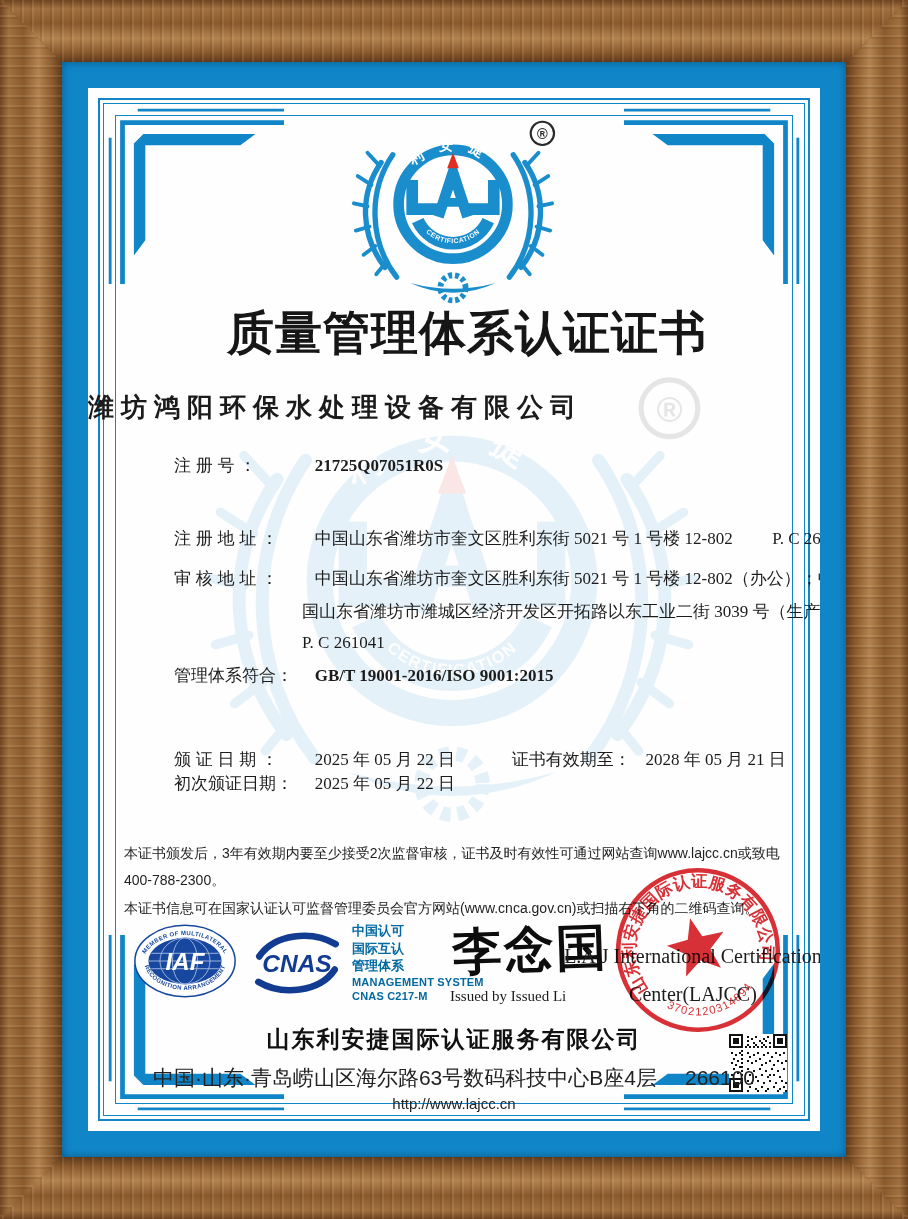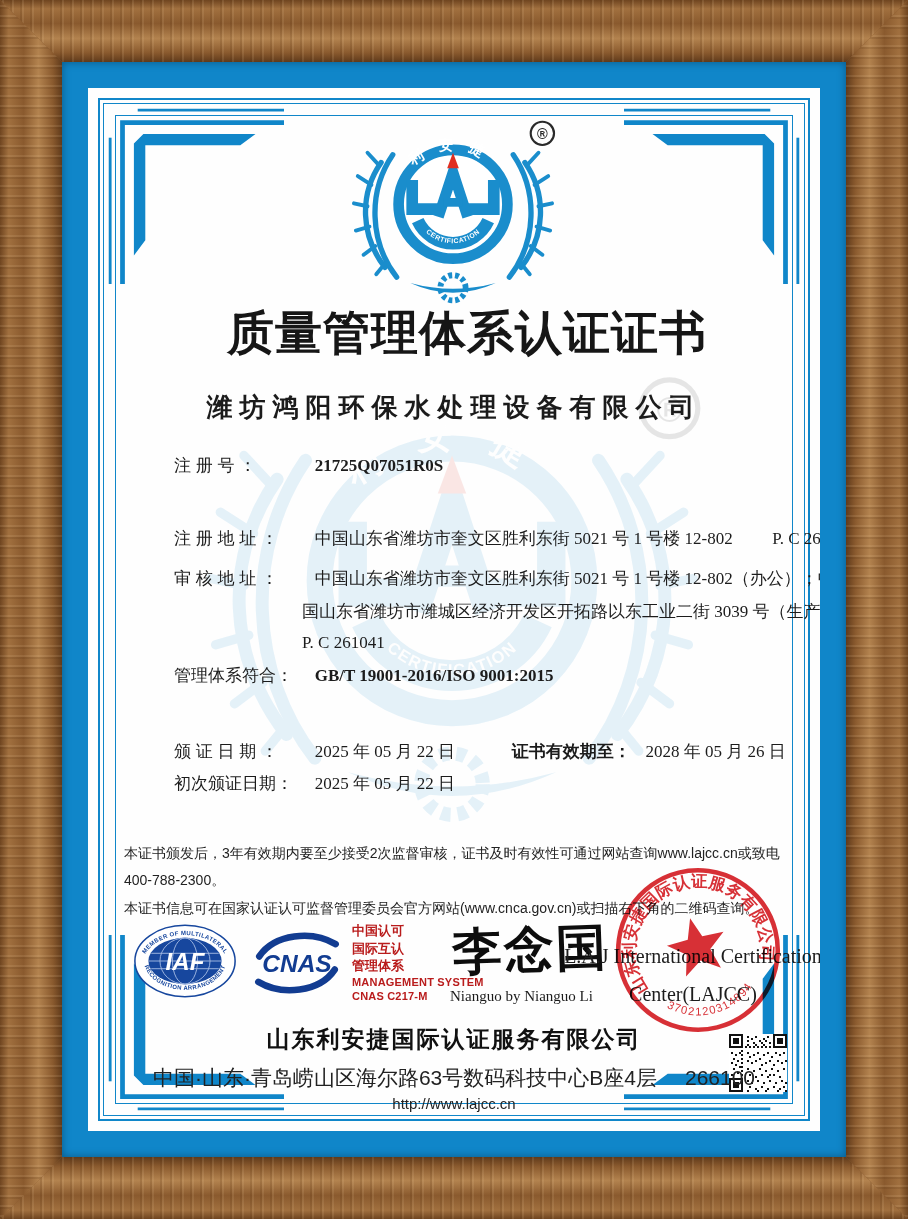--- a/index.html
+++ b/index.html
@@ -31,33 +31,33 @@
   .orn{position:absolute;width:190px;height:190px;pointer-events:none;}
   .orn.tl{top:6px;left:6px;}
   .orn.tr{top:6px;right:6px;transform:scaleX(-1);}
   .orn.bl{bottom:6px;left:6px;transform:scaleY(-1);}
   .orn.br{bottom:6px;right:6px;transform:scale(-1,-1);}
   
   .watermark{position:absolute;left:104px;top:268px;width:520px;height:497px;opacity:.11;}
   .logo{position:absolute;left:258px;top:24px;width:214px;height:204px;}
   .title{position:absolute;left:13px;right:0;top:214px;text-align:center;font-size:47px;font-weight:800;
          color:#161616;letter-spacing:1px;padding-left:13px;}
-  .company{position:absolute;left:0;right:0;top:302px;text-align:center;font-size:26px;font-weight:700;
+  .company{position:absolute;left:0;right:0;top:302px;text-align:left;font-size:26px;font-weight:700;
          color:#1b1b1b;letter-spacing:7px;font-family:"Liberation Serif",serif;}
   .frow{position:absolute;left:86px;white-space:nowrap;font-size:17px;color:#1b1b1b;}
   .lbl{display:inline-block;min-width:128px;font-weight:400;margin-right:8px;}
   .val{font-family:"Liberation Serif",serif;color:#1c1c1c;}
   .strong{font-weight:700;}
   .cont{left:214px;}
-  .lbl2{display:inline-block;font-weight:700;margin:0 10px 0 52px;text-align:right;}
+  .lbl2{display:inline-block;font-weight:400;margin:8px 10px 0 52px;text-align:right;}
   .gap{display:inline-block;width:30px;}
   .notice{position:absolute;left:36px;top:752px;width:668px;font-size:14px;line-height:1.95;color:#222;}
   .iaf{position:absolute;left:44px;top:834px;width:106px;height:78px;}
   .cnas{position:absolute;left:160px;top:842px;width:98px;height:66px;}
-  .accblock{position:absolute;left:264px;top:834px;font-size:13px;font-weight:700;color:#b91c1c;line-height:1.35;}
+  .accblock{position:absolute;left:264px;top:834px;font-size:13px;font-weight:700;color:#0369a1;line-height:1.35;}
   .accblock .en{font-size:11px;letter-spacing:.2px;}
   .sig{position:absolute;left:364px;top:828px;width:190px;font-size:50px;font-weight:700;color:#0d0d0d;
        font-family:"Liberation Serif",serif;transform:rotate(-2deg);letter-spacing:2px;}
   .sigcap{position:absolute;left:362px;top:900px;font-size:15px;color:#1b1b1b;font-family:"Liberation Serif",serif;}
   .issuer{position:absolute;left:430px;top:856px;width:350px;text-align:center;
           font-family:"Liberation Serif",serif;font-size:20px;color:#1c1c1c;line-height:1.2;}
   .issuer .l2{margin-top:14px;}
   .stamp{position:absolute;left:518px;top:770px;width:184px;height:184px;mix-blend-mode:multiply;opacity:.95;}
   .qr{position:absolute;left:641px;top:946px;width:58px;height:58px;}
   .bottom{position:absolute;left:0;right:0;top:936px;text-align:center;color:#111;}
@@ -180,21 +180,21 @@
       <span class="val">P. C 261041</span>
     </div>
     <div class="frow" style="top:576px">
       <span class="lbl">管理体系符合：</span>
       <span class="val strong">GB/T 19001-2016/ISO 9001:2015</span>
     </div>
     <div class="frow" style="top:652px">
       <span class="lbl">颁 证 日 期 ：</span>
       <span class="val">2025 年 05 月 22 日</span>
       <span class="lbl2">证书有效期至：</span>
-      <span class="val">2028 年 05 月 26 日</span>
+      <span class="val">2028 年 05 月 21 日</span>
     </div>
     <div class="frow" style="top:684px">
       <span class="lbl">初次颁证日期：</span>
       <span class="val">2025 年 05 月 22 日</span>
     </div>
 
     <div class="notice">
       <div>本证书颁发后，3年有效期内要至少接受2次监督审核，证书及时有效性可通过网站查询www.lajcc.cn或致电400-788-2300。</div>
       <div>本证书信息可在国家认证认可监督管理委员会官方网站(www.cnca.gov.cn)或扫描右下角的二维码查询。</div>
     </div>
@@ -228,21 +228,21 @@
 
     <div class="accblock">
       <div>中国认可</div>
       <div>国际互认</div>
       <div>管理体系</div>
       <div class="en">MANAGEMENT SYSTEM</div>
       <div class="en">CNAS  C217-M</div>
     </div>
 
     <div class="sig">李念国</div>
-    <div class="sigcap">Nianguo by Nianguo Li</div>
+    <div class="sigcap">Issued by Issued Li</div>
 
     <div class="issuer">
       <div>L.A.J International Certification</div>
       <div class="l2">Center(LAJCC)</div>
     </div>
 
     <svg class="stamp" viewBox="0 0 180 180">
       <g transform="rotate(-14 90 90)">
         <circle cx="90" cy="90" r="78" fill="none" stroke="#d6252b" stroke-width="4.5"></circle>
         <path id="sealArc" d="M33.8,116.2 A62,62 0 1 1 146.2,116.2" fill="none"></path>

